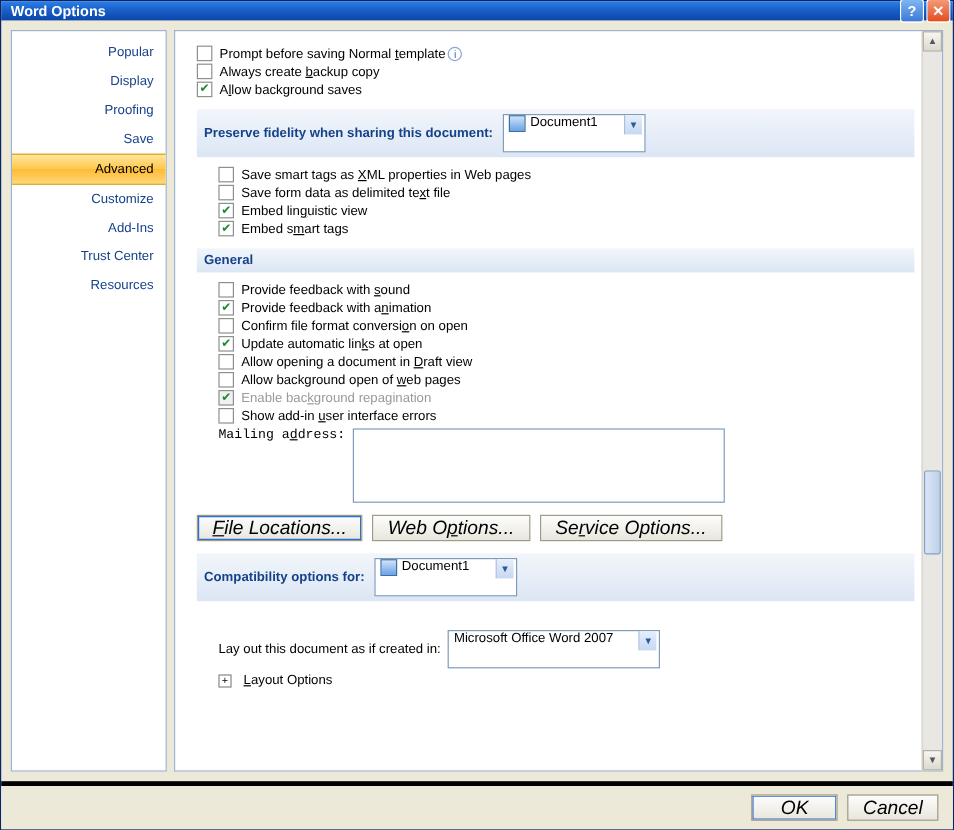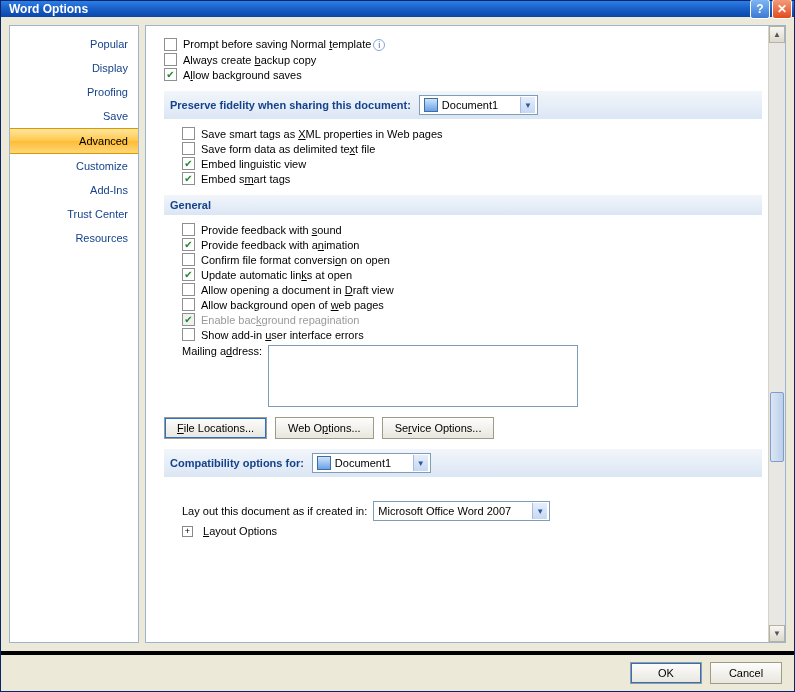--- a/index.html
+++ b/index.html
@@ -117,23 +117,23 @@
   background: linear-gradient(to bottom,#f2f6fb,#dbe6f4);
   color: #15428b;
   font-weight: bold;
   padding: 4px 6px;
   margin: 10px 0 8px 0;
   display: flex;
   align-items: center;
   gap: 8px;
 }
 .combo {
-  display: inline-flex; align-items: center;
+  display: inline-flex; align-items: flex-start;
   background: #fff; border: 1px solid #7f9db9;
-  height: 20px; padding: 0 2px 0 4px; gap: 4px;
+  height: 32px; padding: 0 2px 0 4px; gap: 4px;
   font-weight: normal; color: #000;
 }
 .combo .doc-ico { width:14px;height:14px;display:inline-block;background:linear-gradient(#cfe3fa,#6aa2e6);border:1px solid #3a6ea5;}
 .combo .dd {
   width: 15px; height: 16px;
   background: linear-gradient(#e6eefb,#c6d8f2);
   border-left: 1px solid #a6bde0;
   display:flex;align-items:center;justify-content:center;
   font-size: 8px; color:#2a5a9e;
 }
@@ -144,21 +144,21 @@
   border: 1px solid #7f9db9;
   background: #fff; resize: none;
   font-family: inherit; font-size: 11px;
 }
 .btn {
   background: linear-gradient(#fdfdfd,#e8e6dd);
   border: 1px solid #9e9b87;
   padding: 2px 12px;
   height: 22px;
   cursor: pointer;
-  font-family: inherit; font-size: 11px;
+  font-family: inherit; font-size: 16px; font-style: italic;
 }
 .btn.primary-outline { box-shadow: 0 0 0 1px #2a6fd6 inset; }
 .btns-row { display: flex; gap: 8px; margin: 10px 0 4px 0; }
 .footer {
   height: 40px;
   display: flex;
   justify-content: flex-end;
   align-items: center;
   gap: 8px;
   padding: 0 12px;
@@ -273,21 +273,21 @@
             <div class="row">
               <span class="cb checked disabled"></span>
               <label class="disabled-text"><span>Enable bac</span><span class="u">k</span><span>ground repagination</span></label>
             </div>
             <div class="row">
               <span class="cb"></span>
               <label><span>Show add-in </span><span class="u">u</span><span>ser interface errors</span></label>
             </div>
           </div>
 
-        <div class="row group-indent" style="align-items:flex-start;margin-top:4px;">
+        <div class="row group-indent" style="align-items:flex-start;margin-top:4px;font-family:Liberation Mono, monospace;">
           <label>
             <span>Mailing a</span><span class="u">d</span><span>dress:</span>
           </label>
           <textarea class="ta" style=""></textarea>
         </div>
 
         <div class="btns-row group-indent">
           <button class="btn primary-outline">
             <span class="u">F</span><span>ile Locations...</span>
           </button>

